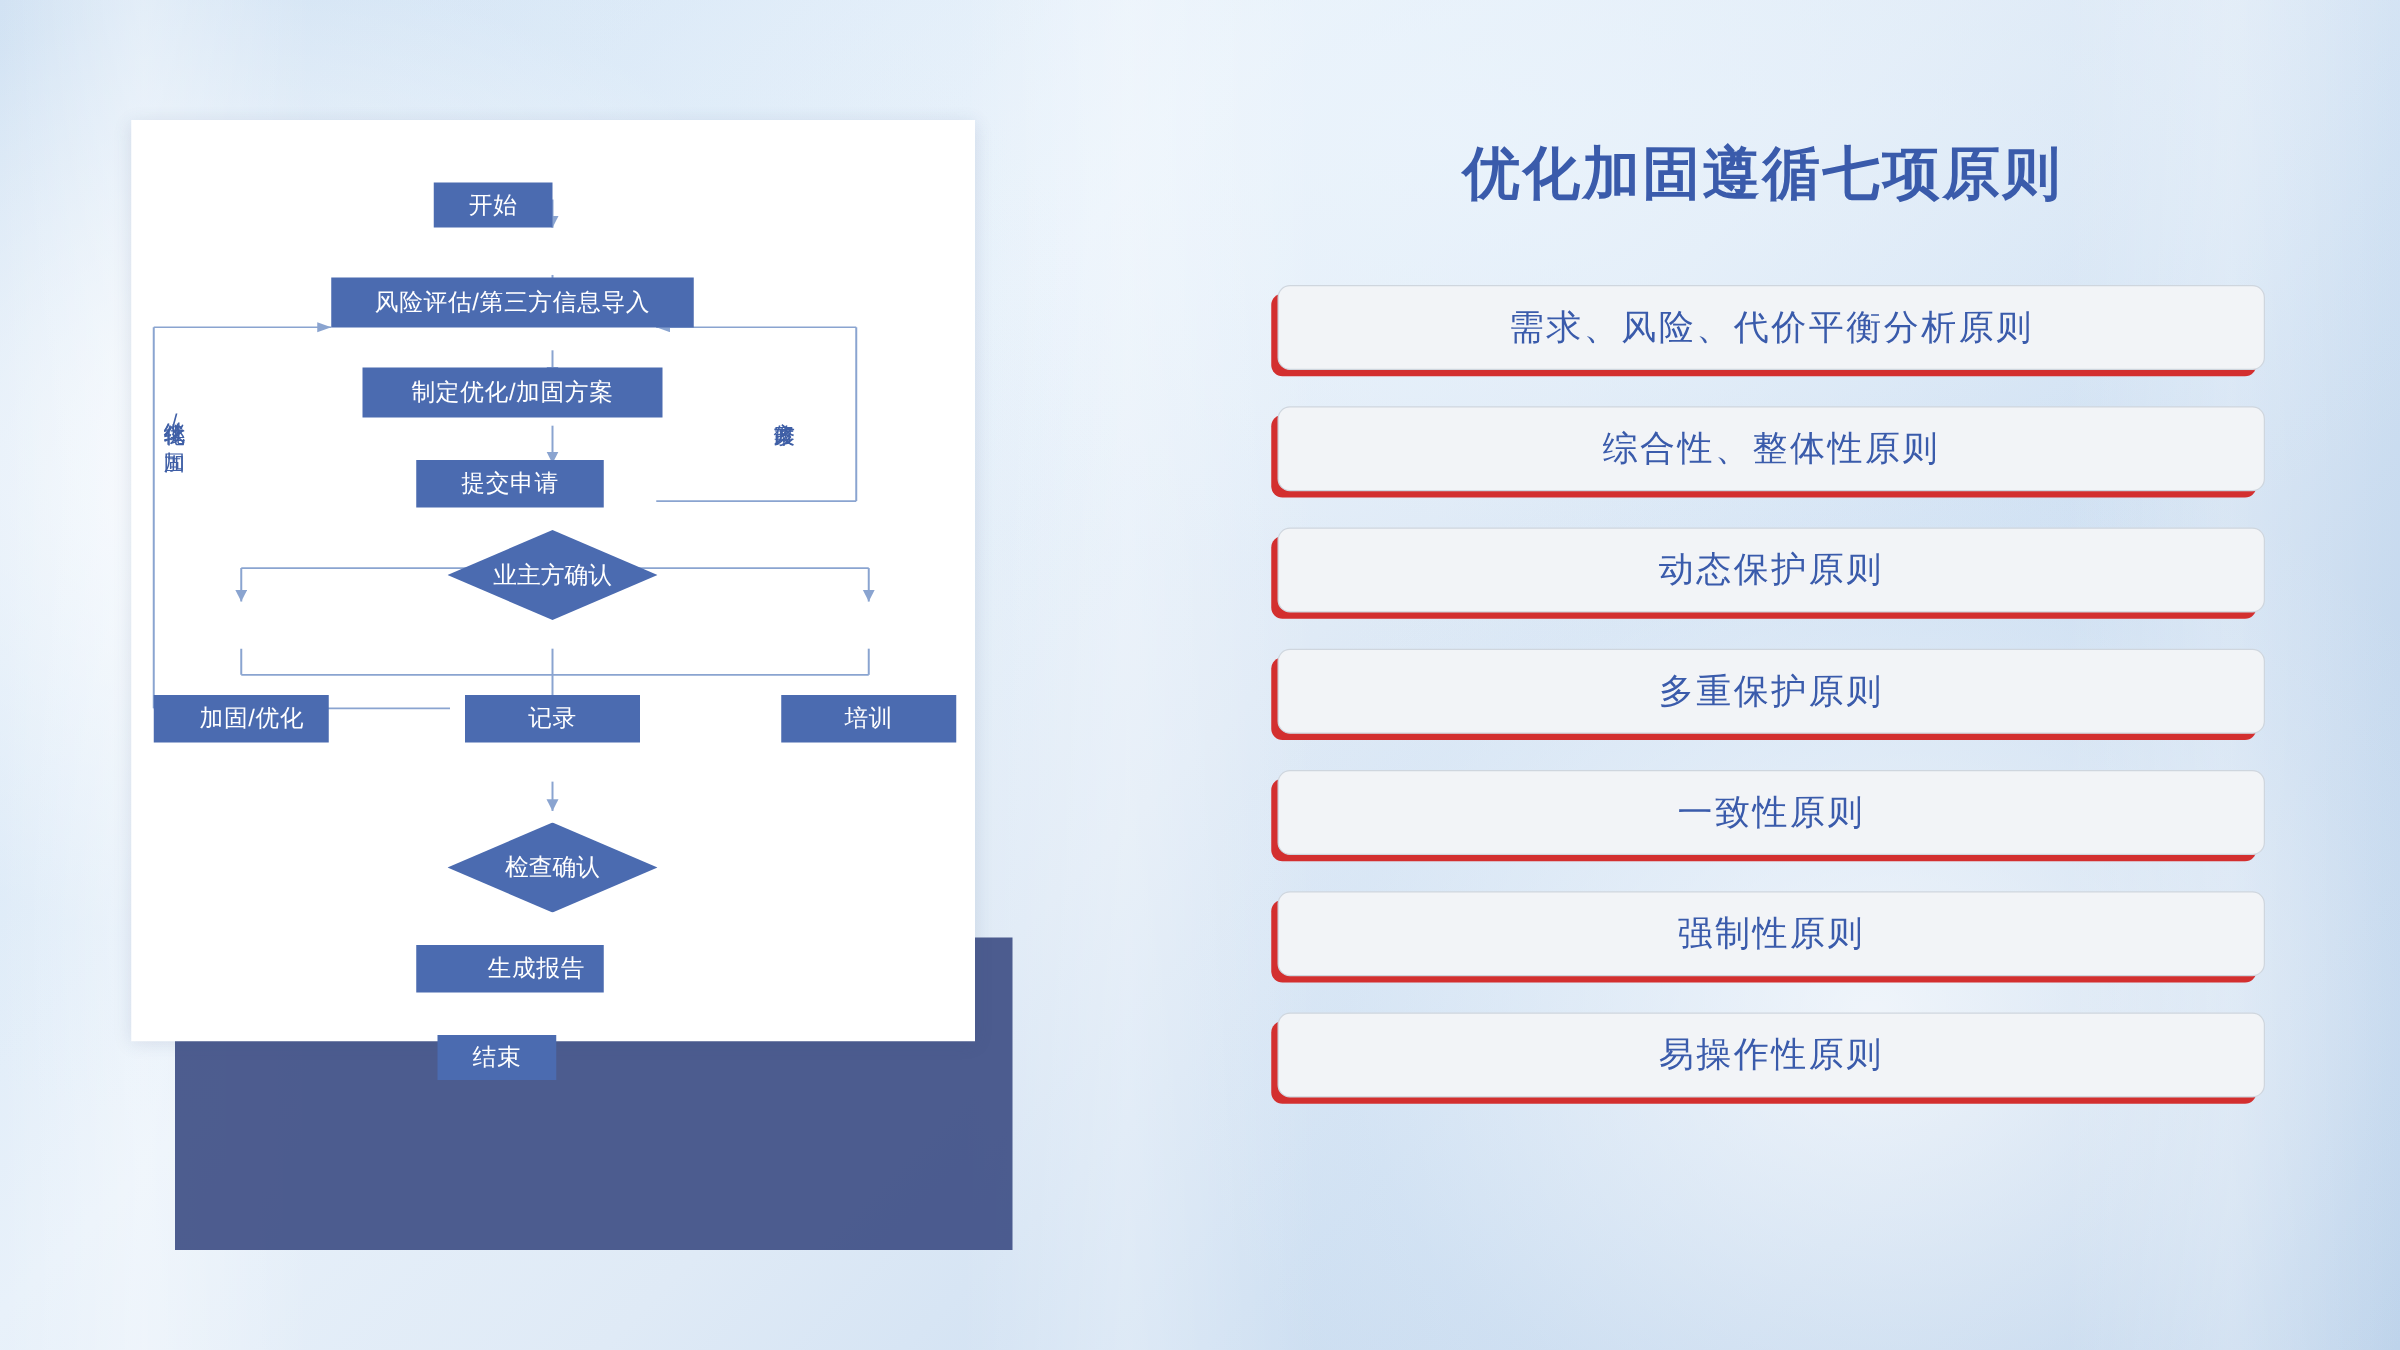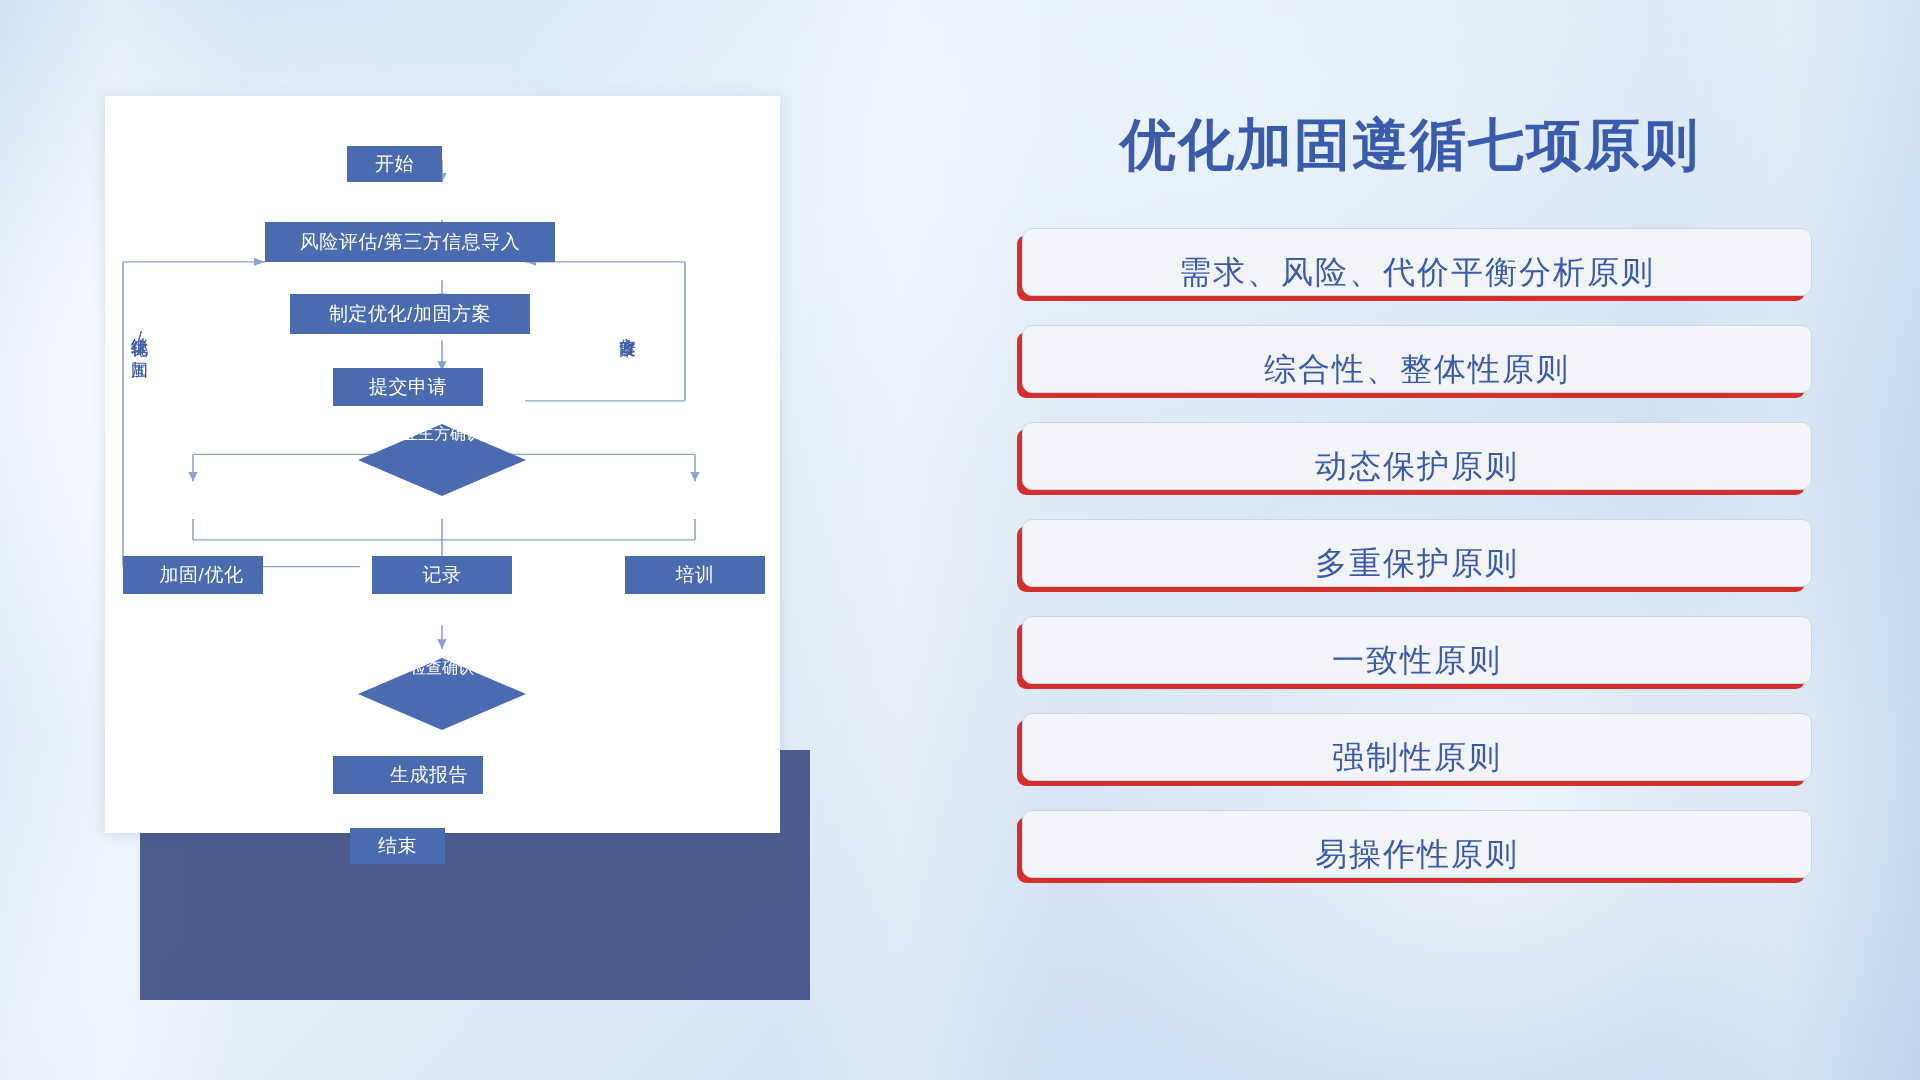--- a/index.html
+++ b/index.html
@@ -71,23 +71,24 @@
   }
   .diamond-wrap {
     position: absolute;
   }
   .diamond-wrap svg { display: block; }
   .diamond-label {
     position: absolute;
     left: 0; top: 0;
     width: 100%; height: 100%;
     display: flex;
+    align-items: center;
     justify-content: center;
     color: #fff;
-    font-size: 16px;
+    font-size: 19px;
     pointer-events: none;
   }
   .side-label {
     position: absolute;
     color: #3f5fa6;
     font-size: 17px;
     line-height: 20px;
     writing-mode: vertical-rl;
     text-orientation: upright;
     letter-spacing: 1px;
@@ -99,44 +100,44 @@
     pointer-events: none;
   }
 
   
   .right-title {
     position: absolute;
     left: 1030px;
     top: 108px;
     width: 760px;
     text-align: center;
-    font-size: 56px;
+    font-size: 46px;
     font-weight: bold;
     color: #3a5bab;
     letter-spacing: 2px;
   }
   .principles {
     position: absolute;
     left: 1022px;
     top: 228px;
     width: 790px;
   }
   .principle {
     position: relative;
     height: 68px;
     margin-bottom: 29px;
     border-radius: 10px;
     background: #f2f4f7;
     border: 1px solid #cfd6de;
     box-shadow: -6px 6px 0 -1px #d32f2f;
     display: flex;
-    align-items: flex-end;
+    align-items: center;
     justify-content: center;
     color: #3a5bab;
-    font-size: 32px;
+    font-size: 28px;
     letter-spacing: 2px;
     box-sizing: border-box;
   }
 </style>
 </head>
 <body>
 
 <div id="slide">
 
   <div class="card-shadow"></div>

